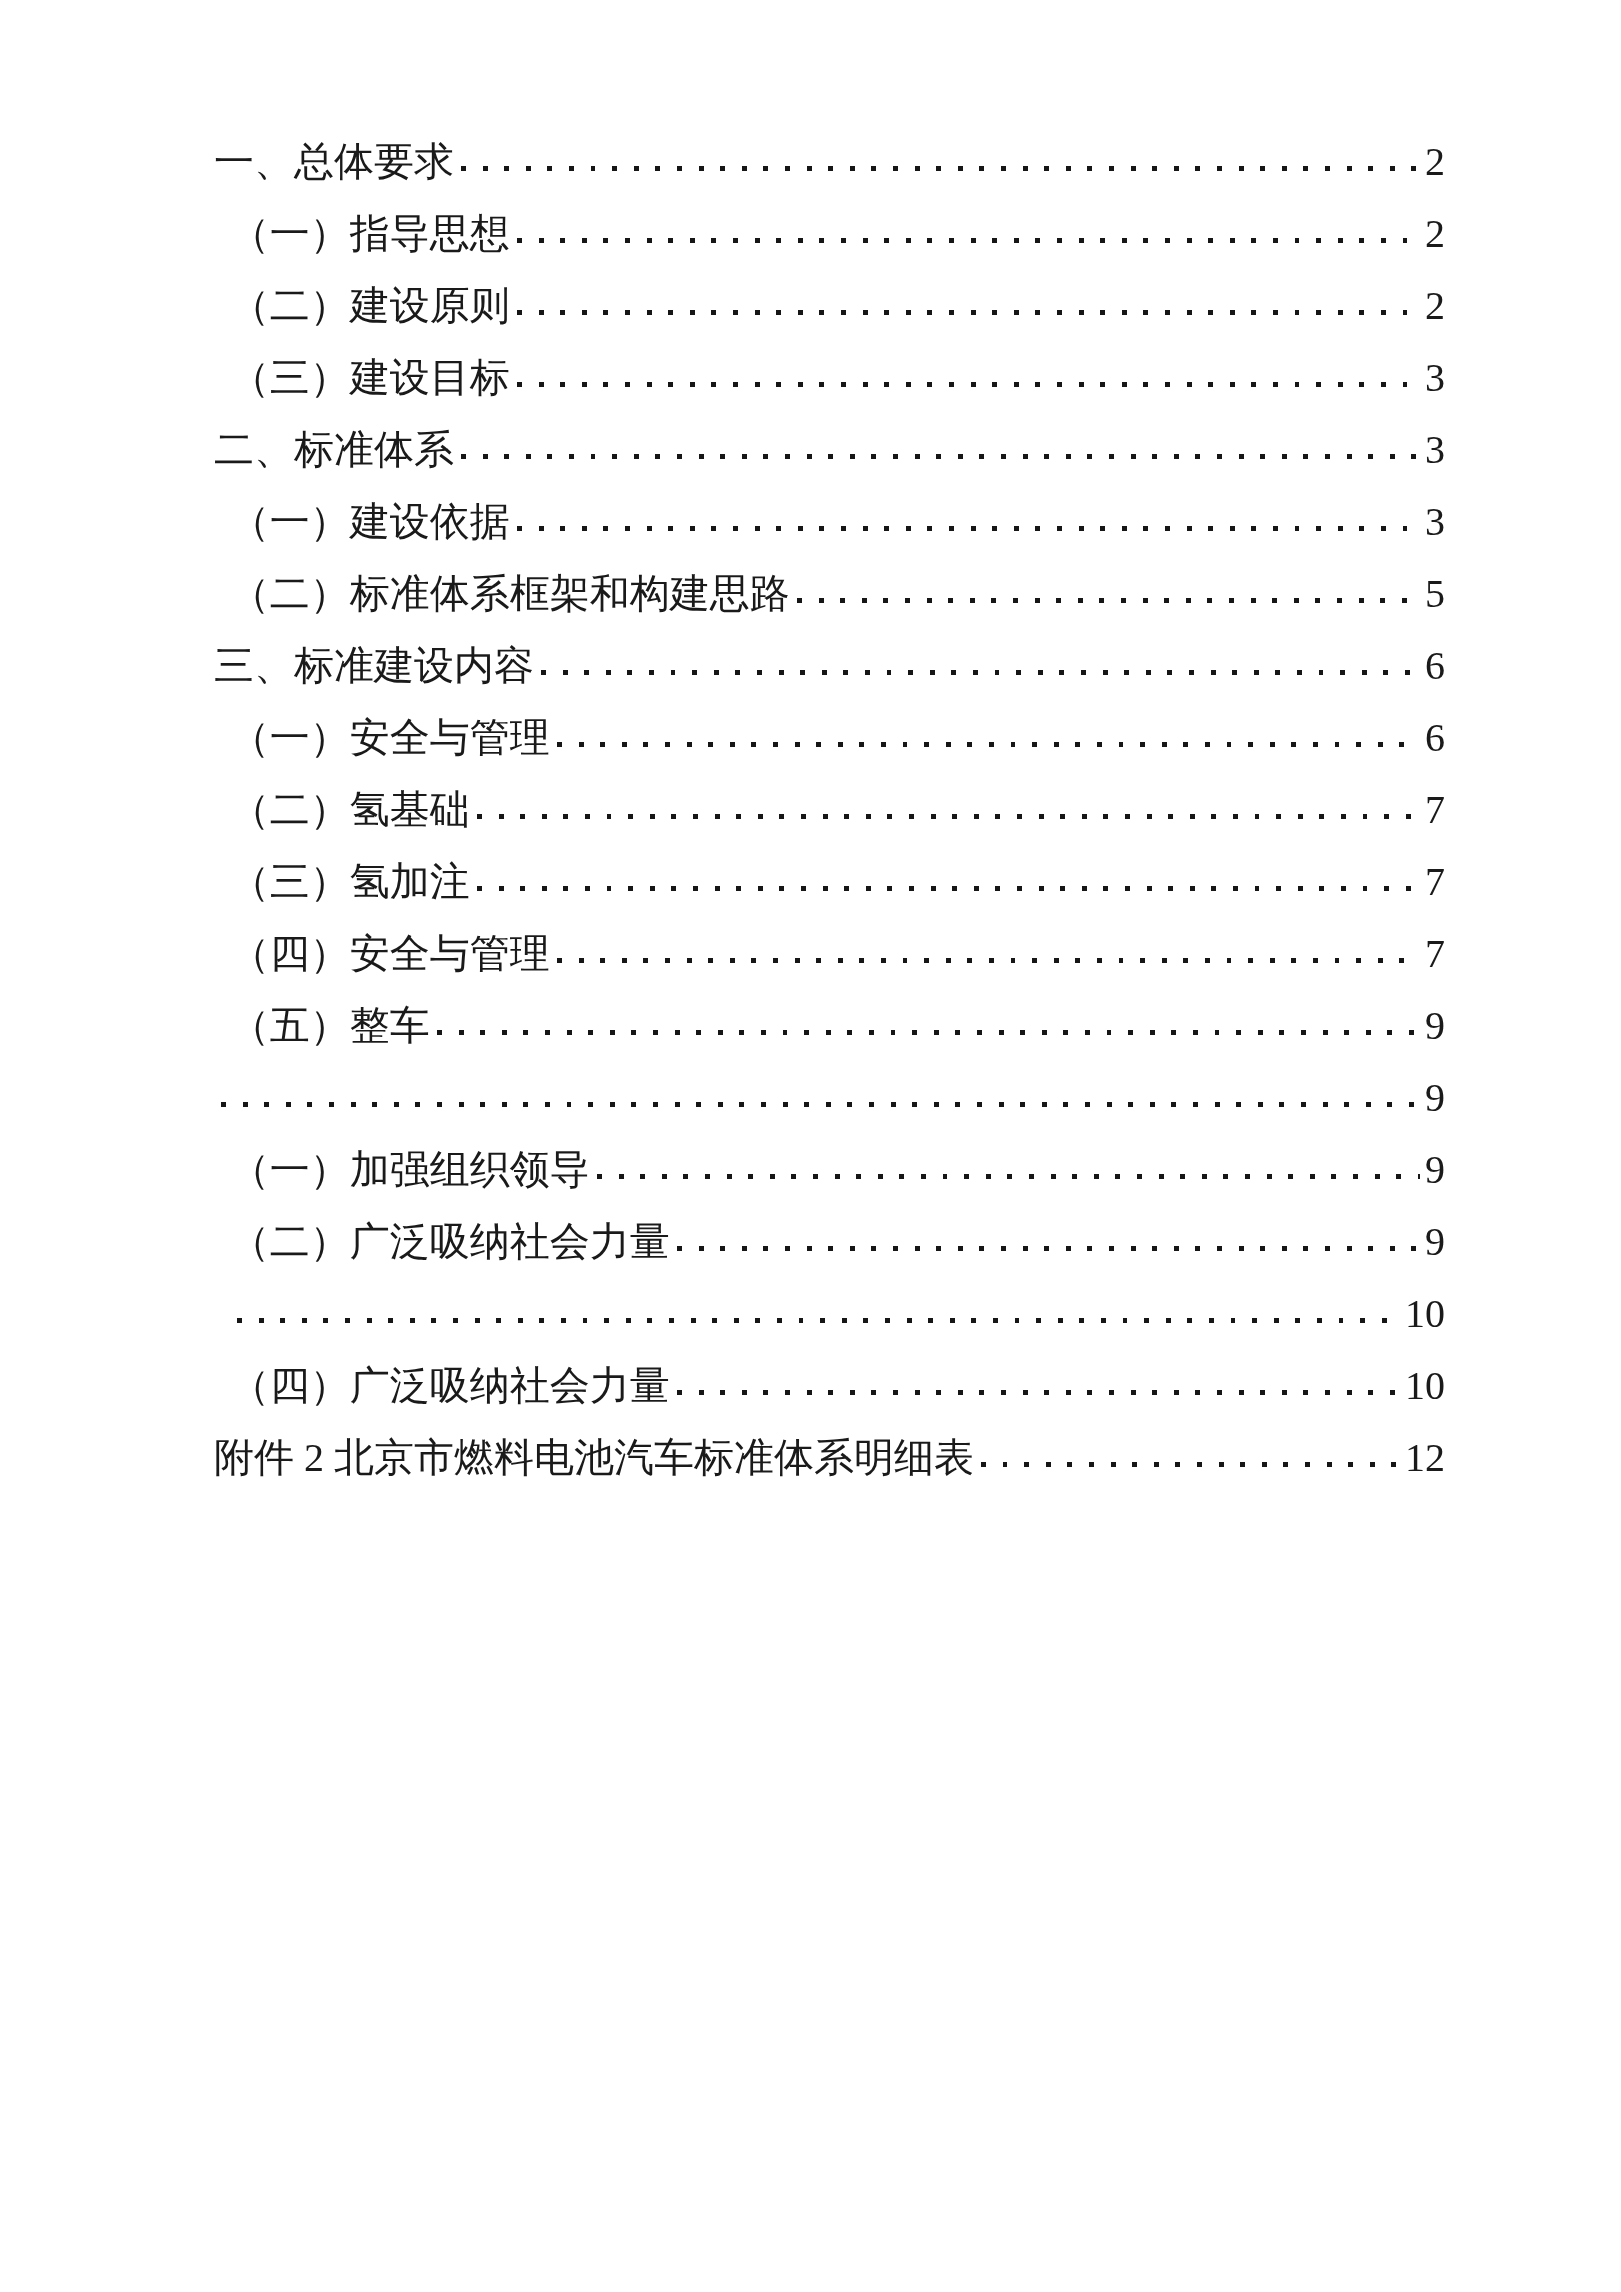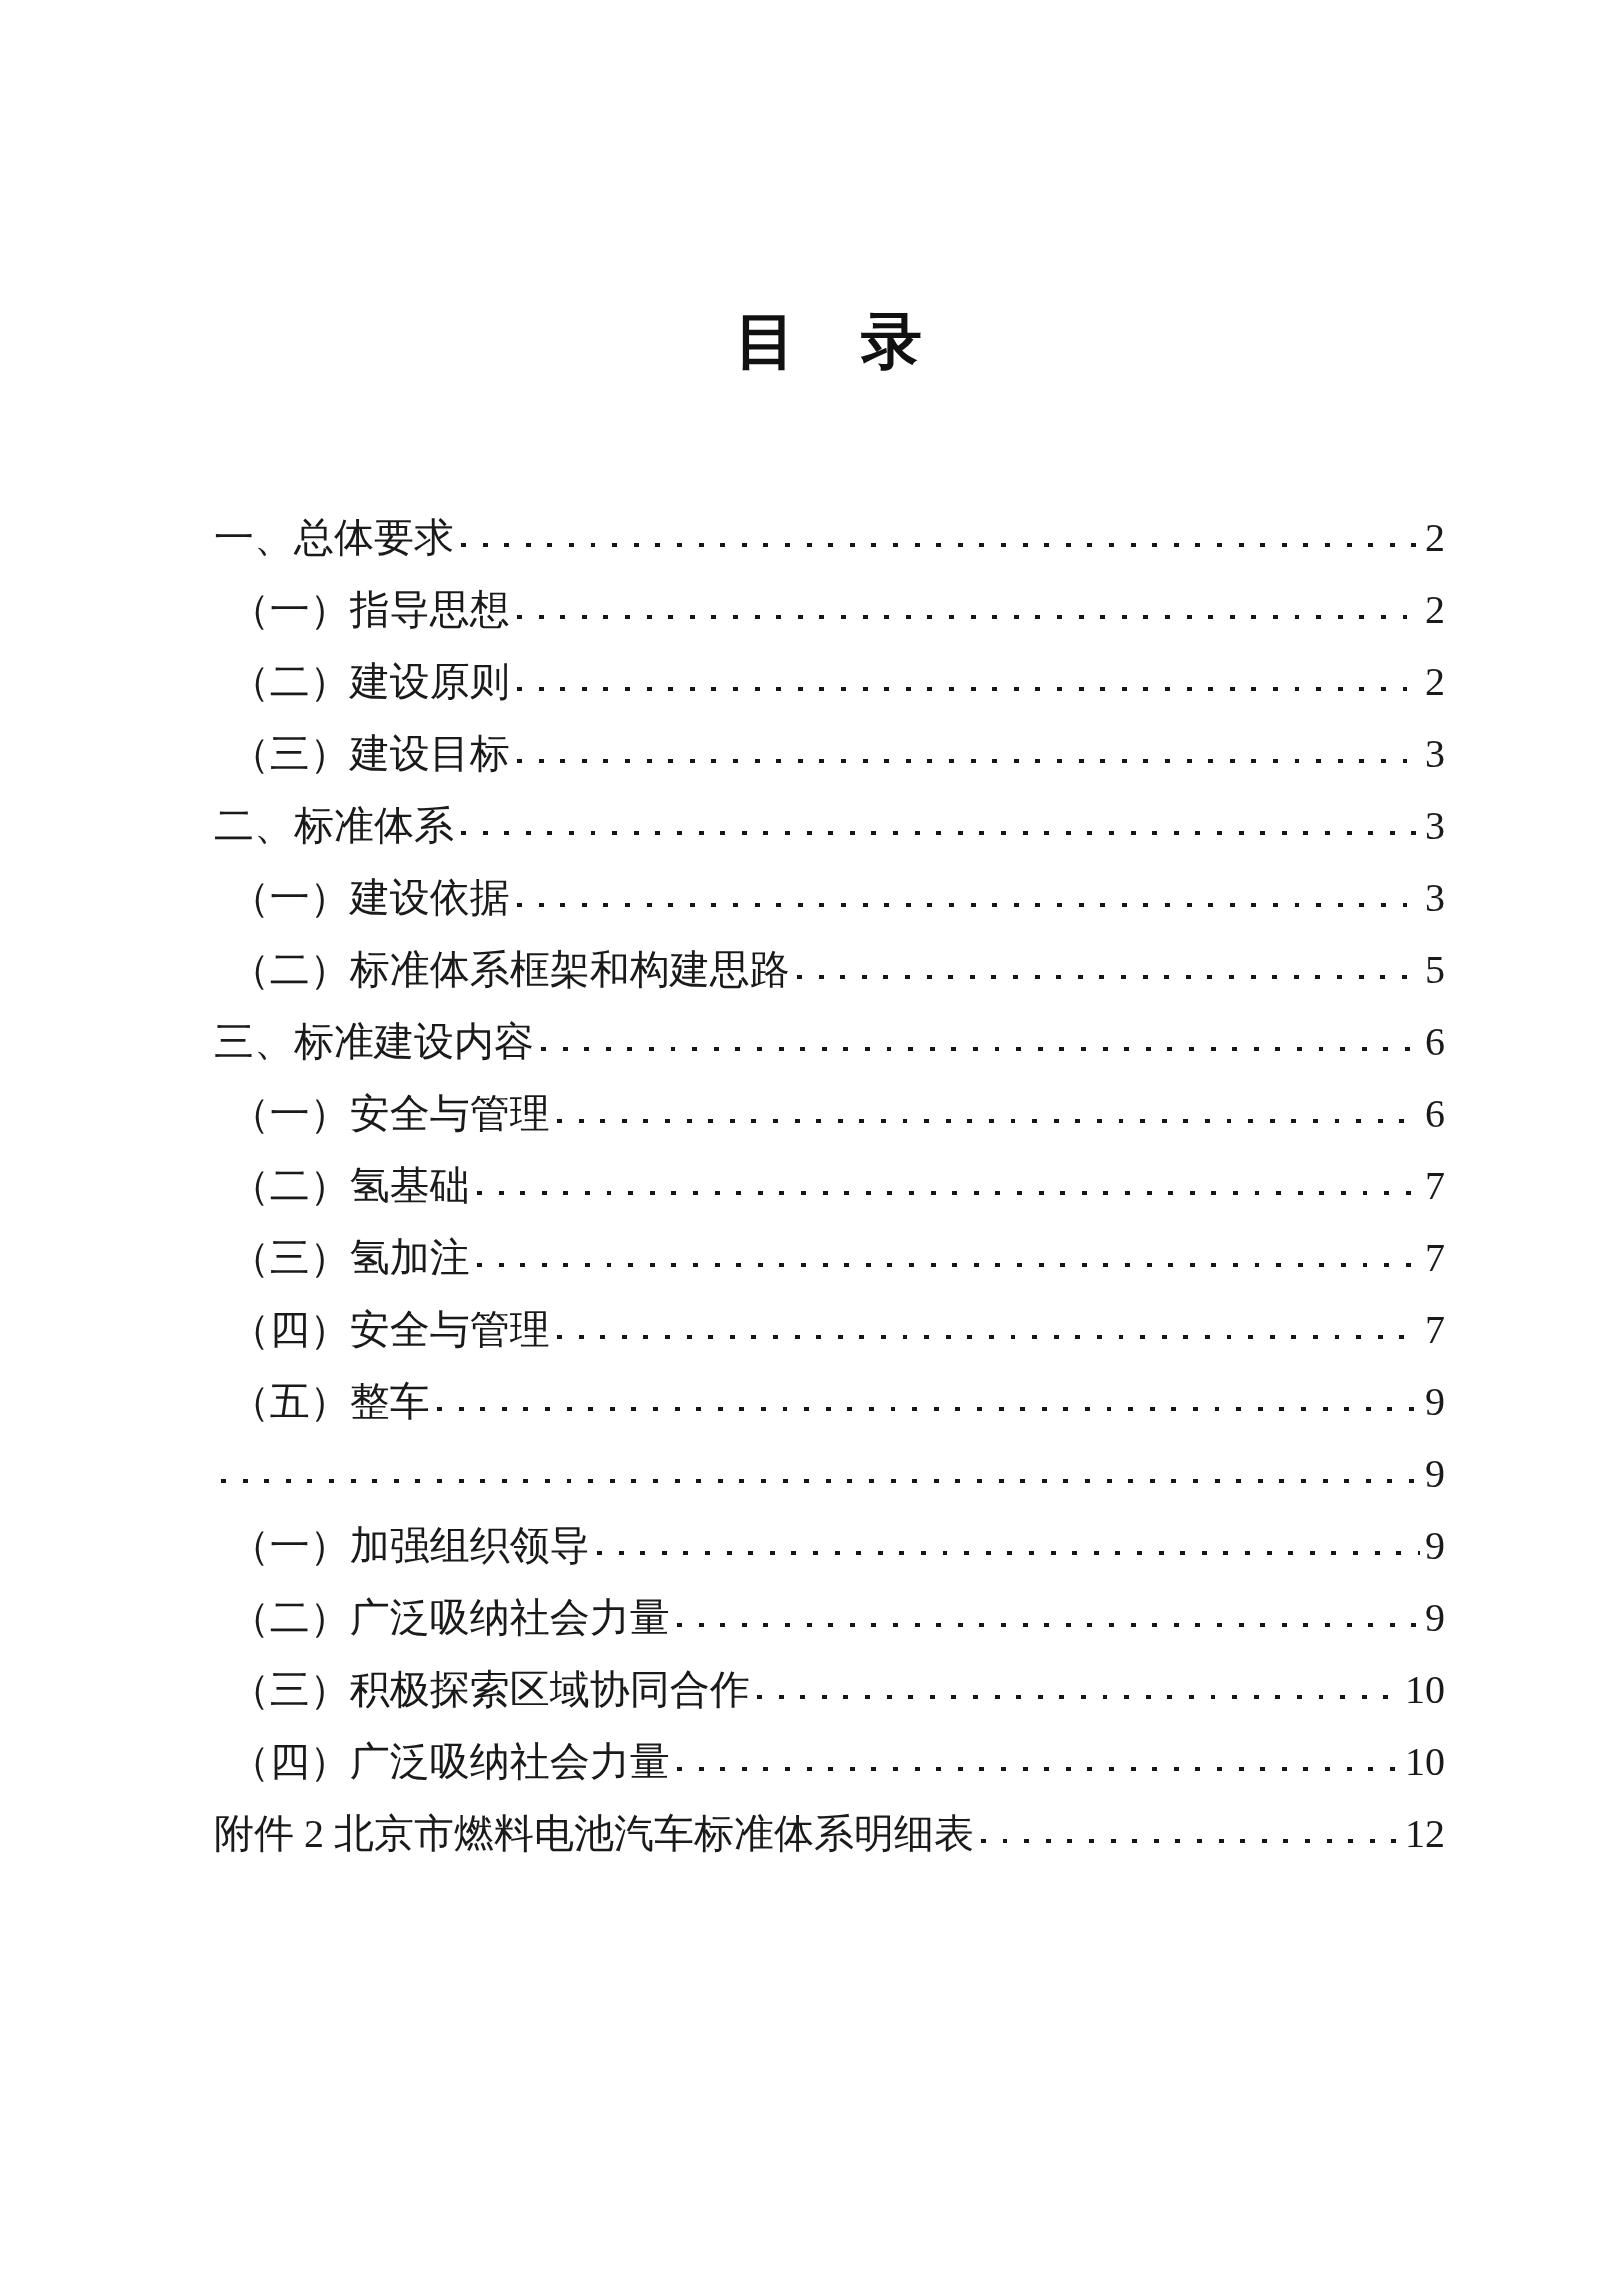--- a/index.html
+++ b/index.html
@@ -68,21 +68,20 @@
     line-height: 1.1;
     flex: 0 0 auto;
     white-space: nowrap;
   }
 </style>
 </head>
 <body>
 
 <div class="page">
   <div class="content">
-    <h1 class="doc-title">目　录</h1>
     <div class="toc-list">
         <div class="toc-row lvl1">
     <span class="toc-label">一、总体要求</span>
     <span class="toc-leader"></span>
     <span class="toc-page">2</span>
   </div>
         <div class="toc-row lvl2">
     <span class="toc-label">（一）指导思想</span>
     <span class="toc-leader"></span>
     <span class="toc-page">2</span>
@@ -150,21 +149,20 @@
     <span class="toc-label">（一）加强组织领导</span>
     <span class="toc-leader"></span>
     <span class="toc-page">9</span>
   </div>
         <div class="toc-row lvl2">
     <span class="toc-label">（二）广泛吸纳社会力量</span>
     <span class="toc-leader"></span>
     <span class="toc-page">9</span>
   </div>
         <div class="toc-row lvl2">
-    <span class="toc-label">（三）积极探索区域协同合作</span>
     <span class="toc-leader"></span>
     <span class="toc-page">10</span>
   </div>
         <div class="toc-row lvl2">
     <span class="toc-label">（四）广泛吸纳社会力量</span>
     <span class="toc-leader"></span>
     <span class="toc-page">10</span>
   </div>
         <div class="toc-row lvl1">
     <span class="toc-label">附件 2 北京市燃料电池汽车标准体系明细表</span>

